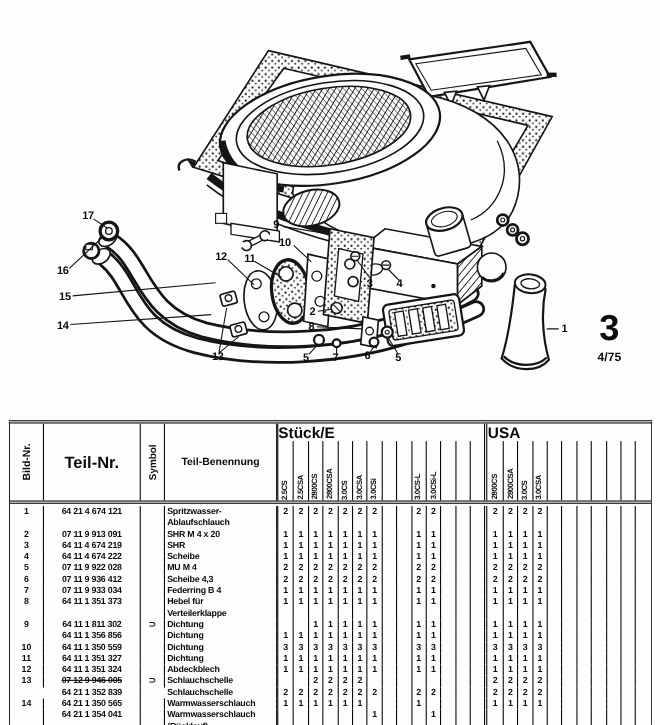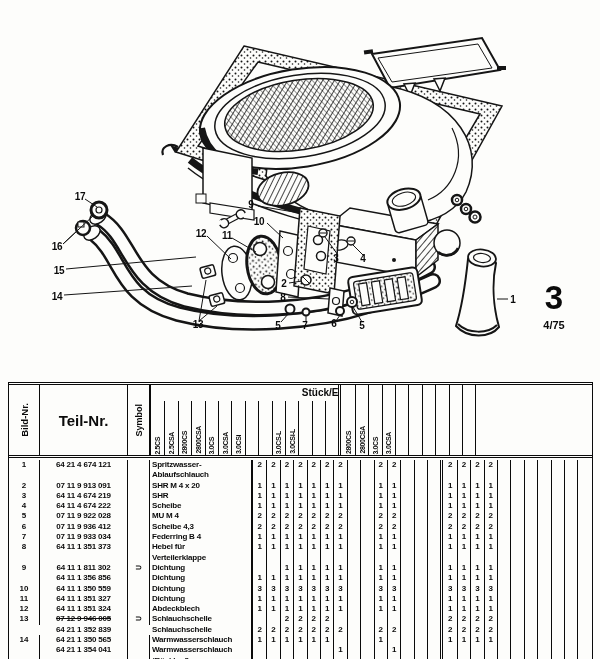--- a/index.html
+++ b/index.html
@@ -33,21 +33,21 @@
   .thead { display:flex; height:70px; border-bottom:3px double #0a0a0a; box-sizing:content-box; }
   .th { box-sizing:border-box; display:flex; align-items:center; justify-content:center; }
   .vtext { writing-mode:vertical-rl; transform:rotate(180deg); font-weight:bold; white-space:nowrap; }
   .th.bild { width:31px; border-right:1px solid #0a0a0a; font-size:9.5px; }
   .th.teil { width:88px; border-right:1px solid #0a0a0a; font-size:15px; font-weight:bold; }
   .th.symbol { width:22px; border-right:1px solid #0a0a0a; font-size:9px; }
   .th.name { width:102px; border-right:1px solid #0a0a0a; font-size:9.5px; font-weight:bold; }
   .qty-section { display:flex; flex-direction:column; align-items:stretch; justify-content:flex-start; box-sizing:border-box; }
   .stueck-sec { border-left:1px solid #0a0a0a; }
   .usa-sec { border-left:3px double #0a0a0a; }
-  .section-title { height:16px; line-height:16px; text-align:right; font-weight:bold; font-size:10px; }
+  .section-title { height:16px; line-height:16px; text-align:left; font-weight:bold; font-size:14px; }
   .qty-labels { flex:1; display:flex; }
   .qlabel {
     width:13.4px; box-sizing:border-box; border-left:1px solid #0a0a0a;
     display:flex; align-items:flex-end; justify-content:center; padding-bottom:1px;
   }
   .qlabel:first-child { border-left:none; }
   .qlabel span { writing-mode:vertical-rl; transform:rotate(180deg); font-size:7px; font-weight:bold; letter-spacing:-0.4px; white-space:nowrap; }
   .tbody { padding-top:2px; font-size:8px; font-weight:bold; line-height:10.3px; }
   .tr { display:flex; align-items:stretch; }
   .td { box-sizing:border-box; }
@@ -280,20 +280,21 @@
 
 <div id="parts-table">
   <div class="thead">
     <div class="th bild">
         <span class="vtext">Bild-Nr.</span>
       </div>
     <div class="th teil">Teil-Nr.</div>
     <div class="th symbol">
         <span class="vtext">Symbol</span>
       </div>
+    <div class="th name">Teil-Benennung</div>
     <div class="qty-section stueck-sec">
       <div class="section-title">Stück/E</div>
       <div class="qty-labels" id="stueck-labels">
           <div class="qlabel">
             <span>2.5CS</span>
           </div>
           <div class="qlabel">
             <span>2.5CSA</span>
           </div>
           <div class="qlabel">
@@ -328,20 +329,21 @@
           </div>
           <div class="qlabel">
             <span></span>
           </div>
           <div class="qlabel">
             <span></span>
           </div>
         </div>
     </div>
     <div class="qty-section usa-sec">
+      <div class="section-title">USA</div>
       <div class="qty-labels" id="usa-labels">
           <div class="qlabel">
             <span>2800CS</span>
           </div>
           <div class="qlabel">
             <span>2800CSA</span>
           </div>
           <div class="qlabel">
             <span>3.0CS</span>
           </div>

